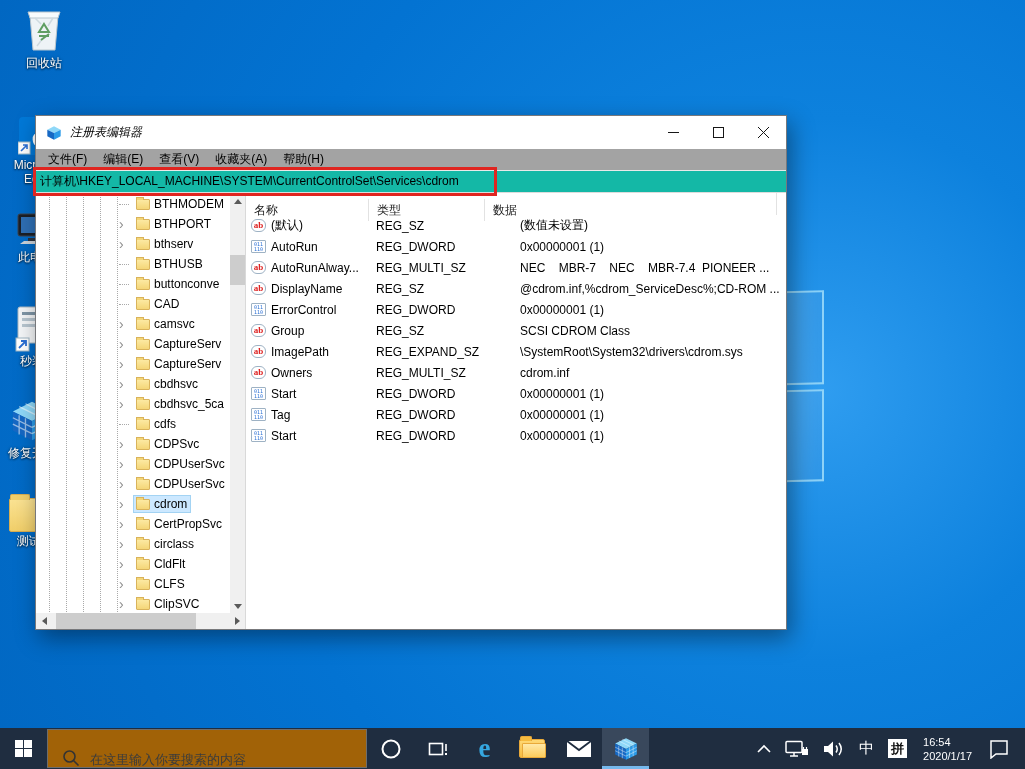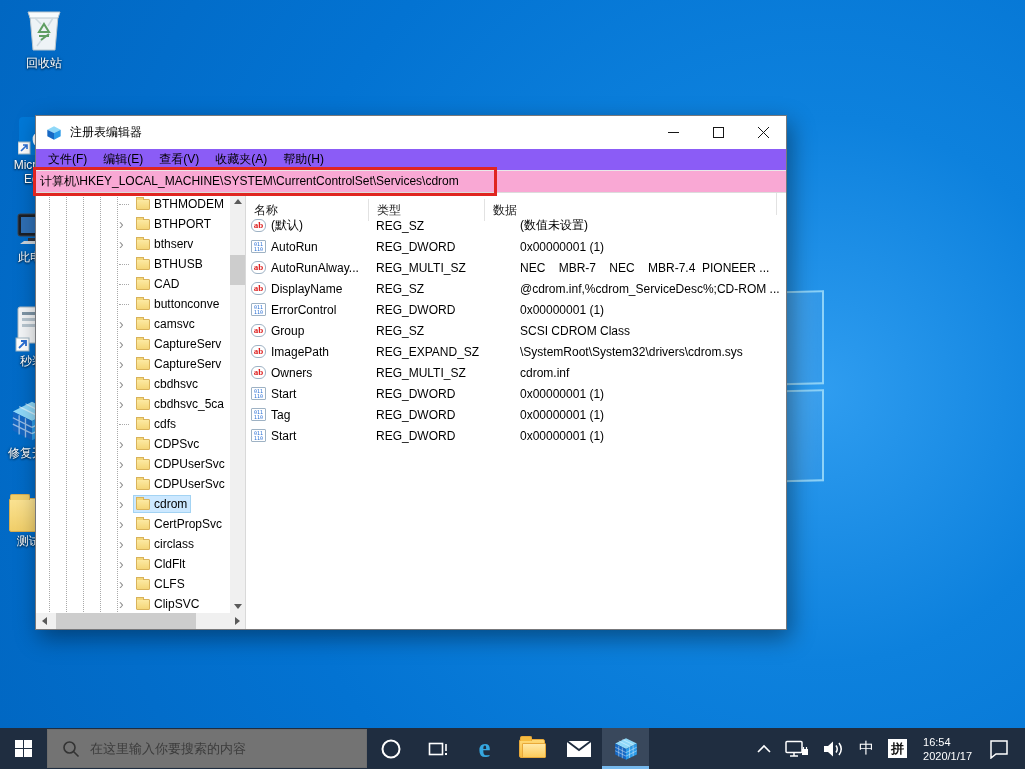--- a/index.html
+++ b/index.html
@@ -22,30 +22,30 @@
               text-shadow:0 1px 2px rgba(0,0,0,.75), 0 0 3px rgba(0,0,0,.45); }
   .folder-big { position:relative; width:46px; height:34px; margin:6px auto 0;
                 background:linear-gradient(#fbe393,#f1cf6a); border:1px solid #d8ae52; border-radius:2px; }
   .folder-big::before { content:""; position:absolute; top:-5px; left:0; width:18px; height:5px;
                 background:#f1cf6a; border:1px solid #d8ae52; border-bottom:none; border-radius:2px 2px 0 0; }
 
   
   #regedit { position:absolute; left:35px; top:115px; width:752px; height:515px;
              background:#fff; border:1px solid #77787b; box-shadow:4px 8px 22px rgba(0,0,0,.4);
              z-index:5; display:flex; flex-direction:column; }
-  .titlebar { height:33px; display:flex; align-items:center; background:#fff; flex:none; }
+  .titlebar { height:33px; display:flex; align-items:center; background:#fff; flex:none;font-style:italic; }
   .title-icon { margin-left:10px; }
   .title-text { font-size:12px; color:#000; margin-left:8px; flex:1; }
   .winbtn { width:45px; height:33px; display:flex; align-items:center; justify-content:center;
             font-size:13px; color:#171717; }
   .winbtn svg { display:block; }
-  .menubar { height:21px; display:flex; align-items:center; padding-left:4px; flex:none; background:#8b5cf6; }
+  .menubar { height:21px; display:flex; align-items:center; padding-left:4px; flex:none; background:#a3a3a3; }
   .menu-item { font-size:12px; color:#000; padding:0 8px; }
   .addressbar { height:23px; border-top:1px solid #e9e9e9; border-bottom:1px solid #dcdcdc;
-                display:flex; align-items:center; flex:none; background:#f9a8d4; position:relative; }
+                display:flex; align-items:center; flex:none; background:#14b8a6; position:relative; }
   .address-text { font-size:12px; color:#000; padding-left:4px; white-space:nowrap; }
   .annotation { position:absolute; left:-3px; top:-4px; width:464px; height:29px;
                 border:3px solid #e02520; z-index:10; pointer-events:none; }
 
   .winbody { flex:1; display:flex; min-height:0; }
 
   
   .treepane { position:relative; width:210px; flex:none; border-right:1px solid #d9d9d9; background:#fff; }
   .treerows { position:absolute; left:0; top:1px; width:195px; height:420px; overflow:hidden; }
   .guides { position:absolute; top:0; bottom:0; left:0; width:100%; }
@@ -89,22 +89,22 @@
            border-radius:1px; overflow:hidden; }
   .vicon.sz { color:#d22; font-size:9px; font-weight:bold; line-height:9px;
               font-family:"Liberation Serif","DejaVu Serif",serif;border-radius:6px; }
   .vicon.dword i { display:block; font-style:normal; color:#2a6fd4; font-size:5px; line-height:5px;
               font-family:"DejaVu Sans Mono","Liberation Mono",monospace; letter-spacing:0; }
 
   
   #taskbar { position:absolute; left:0; bottom:0; width:1025px; height:41px; background:#1f2d40;
              display:flex; align-items:stretch; z-index:20; }
   .tb-btn { width:47px; display:flex; align-items:center; justify-content:center; flex:none; }
-  .searchbox { width:320px; flex:none; background:#737373; border:1px solid #6d6d6d; margin:1px 0;
-               display:flex; align-items:center; }
+  .searchbox { width:320px; flex:none; background:#a16207; border:1px solid #6d6d6d; margin:1px 0;
+               display:flex; align-items:flex-end; }
   .searchbox input { border:none; outline:none; width:250px; font-size:13px; color:#222; background:transparent;
                font-family:"Liberation Sans","DejaVu Sans",sans-serif; }
   .searchbox input::placeholder { color:#3c3c3c; opacity:1; }
   .mag { margin:0 10px 0 14px; }
   .tb-btn.active { background:#39485c; box-shadow:inset 0 -3px 0 #76b9ed; }
   .tray { margin-left:auto; display:flex; align-items:center; padding-right:8px; }
   .tray-item { display:flex; align-items:center; justify-content:center; padding:0 7px; height:100%; color:#fff; }
   .ime-lang { font-size:15px; color:#fff; }
   .ime-mode { width:19px; height:19px; background:#fff; color:#111; font-size:13px; font-weight:bold;
               display:flex; align-items:center; justify-content:center; }
@@ -259,28 +259,28 @@
               <span class="t-dots"></span>
               <span class="t-inner">
                 <span class="t-folder"></span>
                 <span class="t-label">BTHUSB</span>
               </span>
             </div>
             <div class="t-row">
               <span class="t-dots"></span>
               <span class="t-inner">
                 <span class="t-folder"></span>
+                <span class="t-label">buttonconve</span>
+              </span>
+            </div>
+            <div class="t-row">
+              <span class="t-dots"></span>
+              <span class="t-inner">
+                <span class="t-folder"></span>
                 <span class="t-label">CAD</span>
-              </span>
-            </div>
-            <div class="t-row">
-              <span class="t-dots"></span>
-              <span class="t-inner">
-                <span class="t-folder"></span>
-                <span class="t-label">buttonconve</span>
               </span>
             </div>
             <div class="t-row">
               <span class="t-arrow">›</span>
               <span class="t-inner">
                 <span class="t-folder"></span>
                 <span class="t-label">camsvc</span>
               </span>
             </div>
             <div class="t-row">

